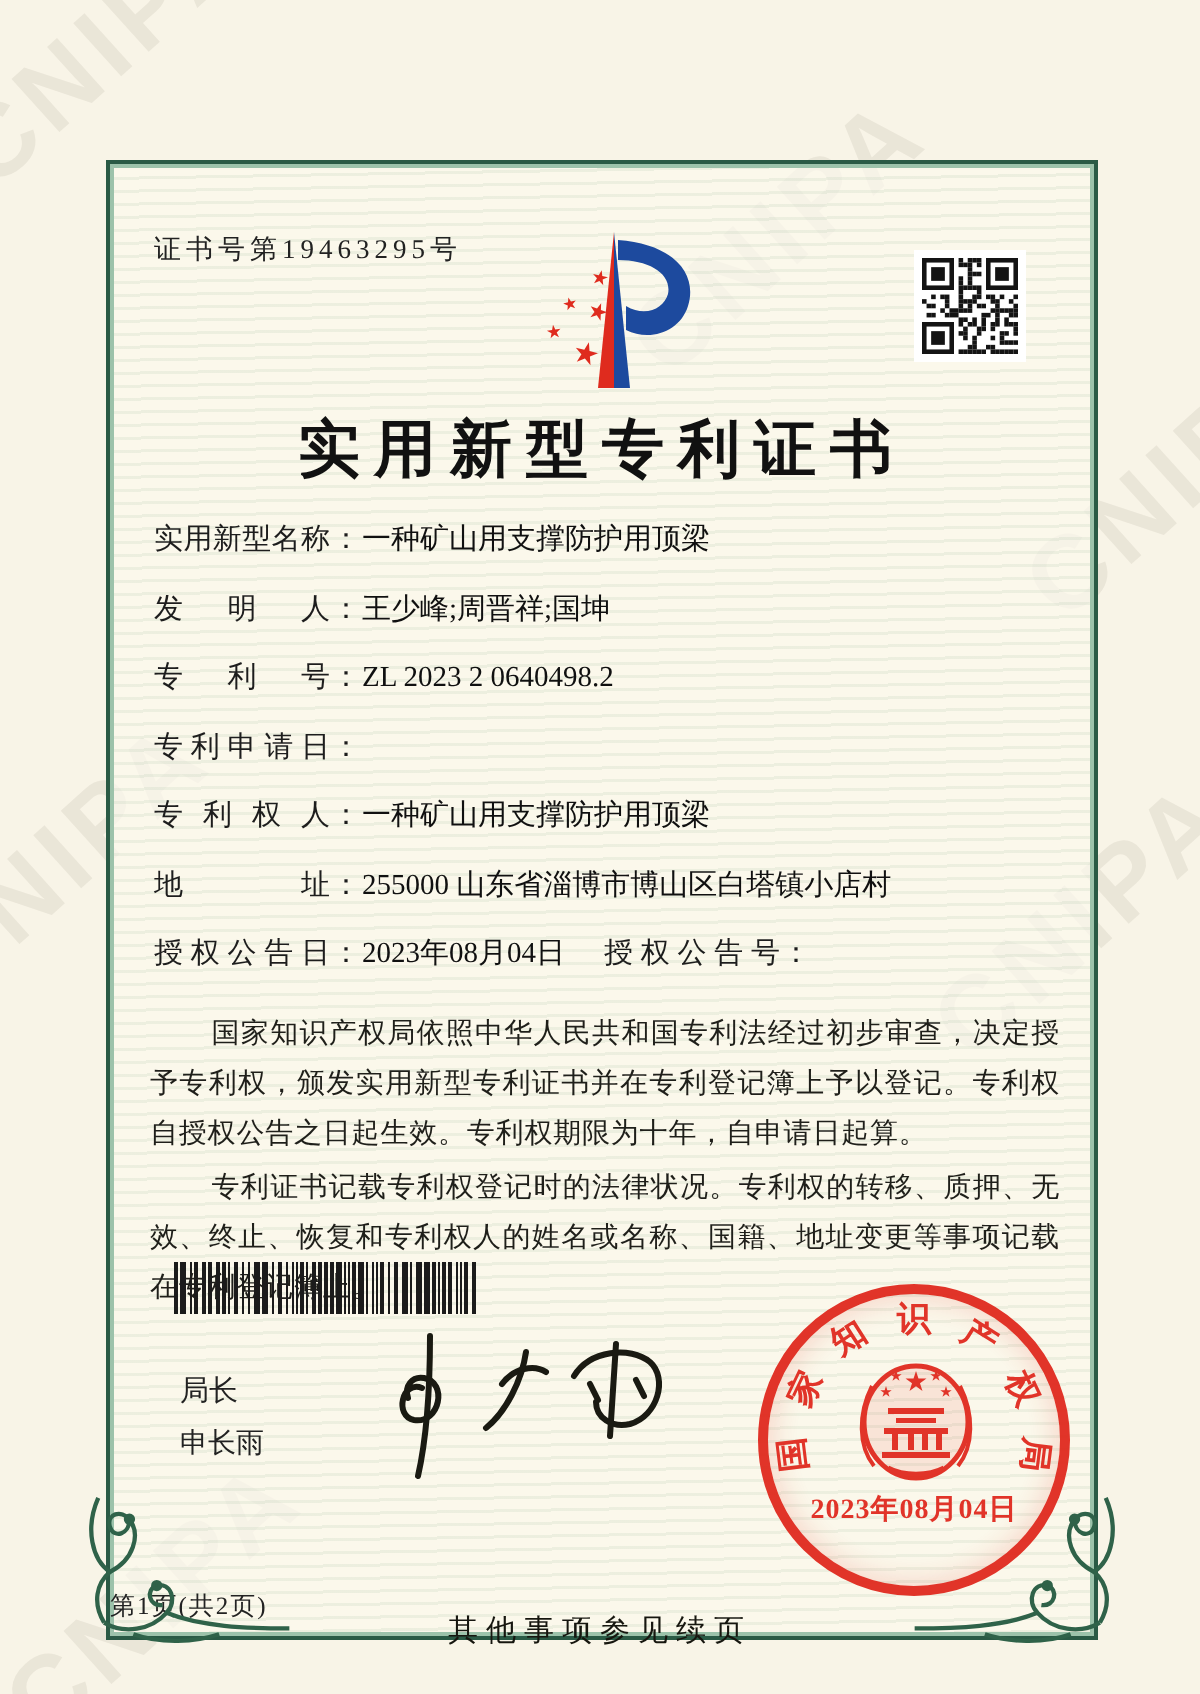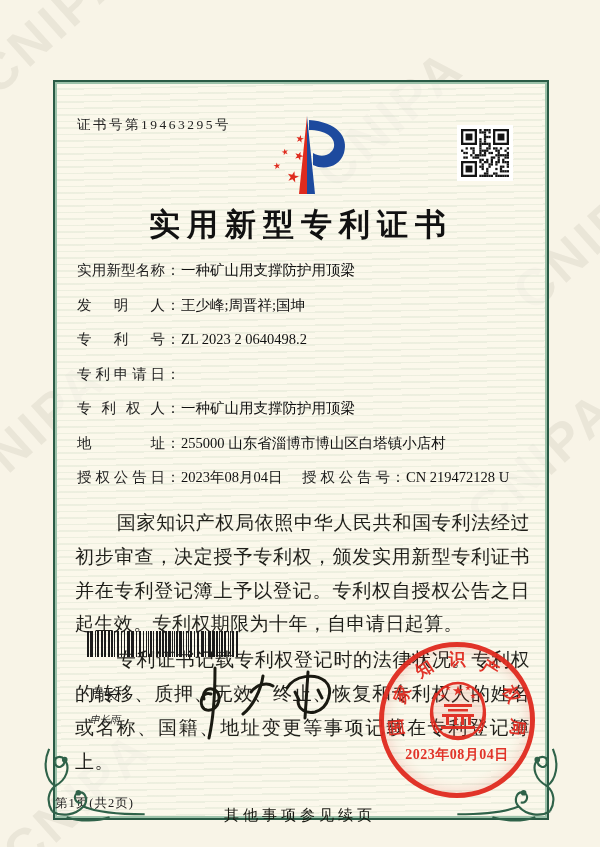--- a/index.html
+++ b/index.html
@@ -30,28 +30,28 @@
   .title{position:absolute;left:0;right:0;top:122px;text-align:center;
     font-size:31px;font-weight:bold;letter-spacing:7px;color:#111;}
   .fields{position:absolute;left:22px;top:178px;width:452px;font-size:14.5px;}
   .field-row{display:flex;margin-bottom:13.5px;line-height:21px;}
   .pair{display:flex;}
   .pair-wide{flex:0 0 225px;}
   .f-label{width:88px;text-align:justify;text-align-last:justify;color:#1d1d1d;}
   .f-colon{width:16px;text-align:center;}
   .f-value{color:#101010;}
   .paragraphs{position:absolute;left:20px;width:455px;top:424px;
-    font-size:19px;line-height:1.78;letter-spacing:0.4px;color:#1f1f1a;text-align:justify;}
+    font-size:14px;line-height:1.78;letter-spacing:0.4px;color:#1f1f1a;text-align:justify;}
   .paragraphs p{margin:0 0 2px 0;text-indent:2.2em;}
   .barcode{position:absolute;left:32px;top:549px;width:156px;height:26px;}
   .barcode svg{width:100%;height:100%;}
   .director-label{position:absolute;left:35px;top:604px;font-size:14.5px;
     font-family:"Liberation Sans","DejaVu Sans",sans-serif;color:#222;}
-  .director-name{position:absolute;left:35px;top:631px;font-size:10px;
-    font-family:"Liberation Sans","DejaVu Sans",sans-serif;color:#222;font-style:italic;}
+  .director-name{position:absolute;left:35px;top:631px;font-size:14px;
+    font-family:"Liberation Sans","DejaVu Sans",sans-serif;color:#222;}
   .signature{position:absolute;left:132px;top:580px;width:160px;height:82px;}
   .seal{
     position:absolute;left:324px;top:560px;width:156px;height:156px;
     border:5px solid #e02a1f;border-radius:50%;box-sizing:border-box;
     box-shadow:inset 0 0 16px rgba(224,42,31,0.22);
     color:#e02a1f;z-index:3;opacity:0.95;
   }
   .seal-ring-text span{font-size:17px;font-weight:bold;line-height:20px;}
   .seal-emblem{position:absolute;left:40px;top:30px;width:68px;height:70px;}
   .seal-date{position:absolute;left:-10px;right:-10px;top:99px;text-align:center;
@@ -267,21 +267,20 @@
     </div>
     <div class="field-row">
       <span class="pair pair-wide">
         <span class="f-label">授权公告日</span>
         <span class="f-colon">：</span>
         <span class="f-value">2023年08月04日</span>
       </span>
       <span class="pair">
         <span class="f-label">授权公告号</span>
         <span class="f-colon">：</span>
-        <span class="f-value">CN 219472128 U</span>
       </span>
     </div>
   </div>
 
   <div class="paragraphs">
     <p>国家知识产权局依照中华人民共和国专利法经过初步审查，决定授予专利权，颁发实用新型专利证书并在专利登记簿上予以登记。专利权自授权公告之日起生效。专利权期限为十年，自申请日起算。</p>
     <p>专利证书记载专利权登记时的法律状况。专利权的转移、质押、无效、终止、恢复和专利权人的姓名或名称、国籍、地址变更等事项记载在专利登记簿上。</p>
   </div>
 
   <div class="barcode">

